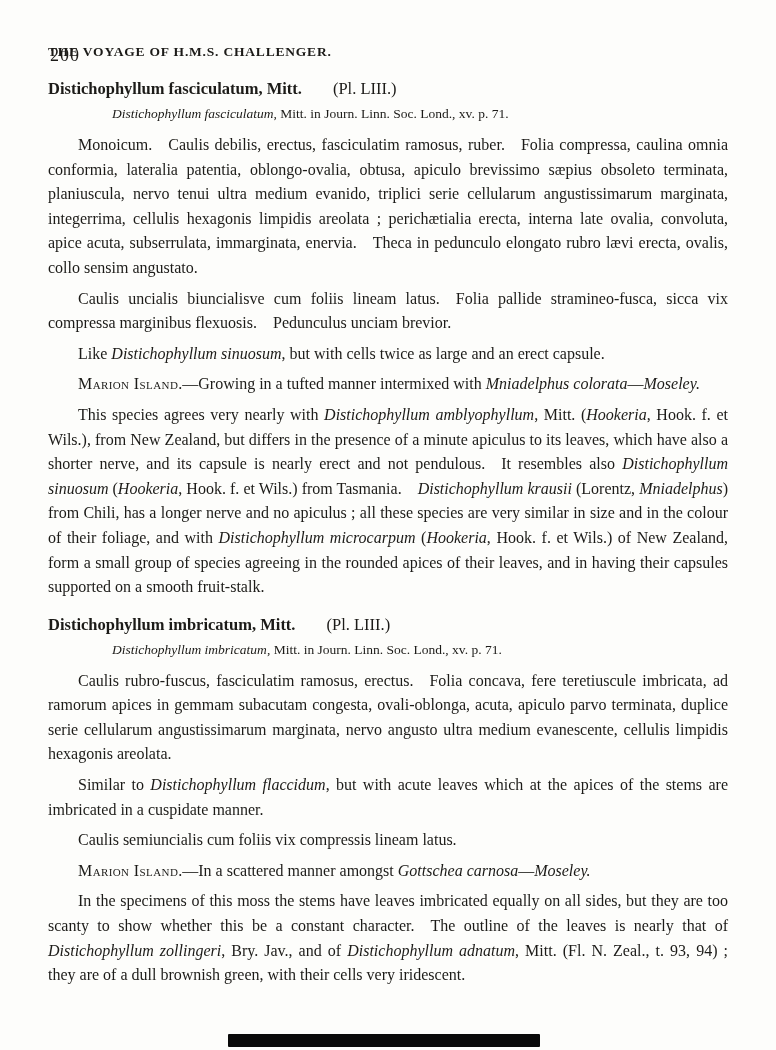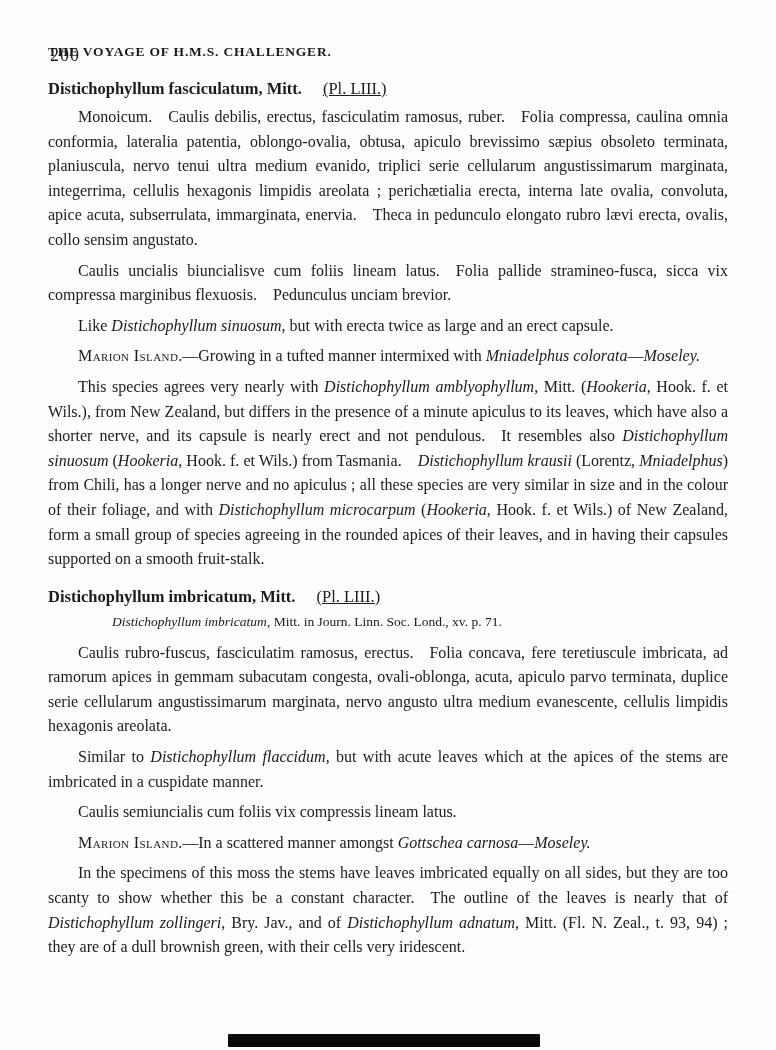--- a/index.html
+++ b/index.html
@@ -53,21 +53,21 @@
   .body-par {
     font-size: 16px;
     line-height: 24.6px;
     margin: 0 0 6px 0;
     text-align: justify;
     text-indent: 30px;
   }
   .run-bold { font-weight: bold; }
   .run-italic { font-style: italic; }
   .run-smallcaps { font-variant: small-caps; letter-spacing: 0.4px; }
-  .run-gap { margin-left: 21px; text-decoration: underline; }
+  .run-gap { margin-left: 31px; }
   .scan-bar {
     position: absolute;
     left: 228px;
     bottom: 3px;
     width: 312px;
     height: 13px;
     background: #090909;
     border-radius: 1px;
   }
 </style>
@@ -76,23 +76,24 @@
 
 <div class="page">
 
   <header class="running-head">
     <span class="page-number">200</span>
     <span class="running-title">THE VOYAGE OF H.M.S. CHALLENGER.</span>
   </header>
 
   <section class="entry">
     <h2 class="entry-heading"><span class="run-bold">Distichophyllum fasciculatum, Mitt.</span><span class="run-gap">(Pl. LIII.)</span></h2>
+    <p class="citation"><span class="run-italic">Distichophyllum fasciculatum</span><span>, Mitt. in Journ. Linn. Soc. Lond., xv. p. 71.</span></p>
     <p class="body-par"><span>Monoicum. Caulis debilis, erectus, fasciculatim ramosus, ruber. Folia compressa, caulina omnia conformia, lateralia patentia, oblongo-ovalia, obtusa, apiculo brevissimo sæpius obsoleto terminata, planiuscula, nervo tenui ultra medium evanido, triplici serie cellularum angustissimarum marginata, integerrima, cellulis hexagonis limpidis areolata ; perichætialia erecta, interna late ovalia, convoluta, apice acuta, subserrulata, immarginata, enervia. Theca in pedunculo elongato rubro lævi erecta, ovalis, collo sensim angustato.</span></p>
     <p class="body-par"><span>Caulis uncialis biuncialisve cum foliis lineam latus. Folia pallide stramineo-fusca, sicca vix compressa marginibus flexuosis. Pedunculus unciam brevior.</span></p>
-    <p class="body-par"><span>Like </span><span class="run-italic">Distichophyllum sinuosum</span><span>, but with erecta twice as large and an erect capsule.</span></p>
+    <p class="body-par"><span>Like </span><span class="run-italic">Distichophyllum sinuosum</span><span>, but with cells twice as large and an erect capsule.</span></p>
     <p class="body-par"><span class="run-smallcaps">Marion Island</span><span>.—Growing in a tufted manner intermixed with </span><span class="run-italic">Mniadelphus colorata</span><span>—</span><span class="run-italic">Moseley.</span></p>
     <p class="body-par"><span>This species agrees very nearly with </span><span class="run-italic">Distichophyllum amblyophyllum</span><span>, Mitt. (</span><span class="run-italic">Hookeria</span><span>, Hook. f. et Wils.), from New Zealand, but differs in the presence of a minute apiculus to its leaves, which have also a shorter nerve, and its capsule is nearly erect and not pendulous. It resembles also </span><span class="run-italic">Distichophyllum sinuosum</span><span> (</span><span class="run-italic">Hookeria</span><span>, Hook. f. et Wils.) from Tasmania. </span><span class="run-italic">Distichophyllum krausii</span><span> (Lorentz, </span><span class="run-italic">Mniadelphus</span><span>) from Chili, has a longer nerve and no apiculus ; all these species are very similar in size and in the colour of their foliage, and with </span><span class="run-italic">Distichophyllum microcarpum</span><span> (</span><span class="run-italic">Hookeria</span><span>, Hook. f. et Wils.) of New Zealand, form a small group of species agreeing in the rounded apices of their leaves, and in having their capsules supported on a smooth fruit-stalk.</span></p>
   </section>
 
   <section class="entry">
     <h2 class="entry-heading"><span class="run-bold">Distichophyllum imbricatum, Mitt.</span><span class="run-gap">(Pl. LIII.)</span></h2>
     <p class="citation"><span class="run-italic">Distichophyllum imbricatum</span><span>, Mitt. in Journ. Linn. Soc. Lond., xv. p. 71.</span></p>
     <p class="body-par"><span>Caulis rubro-fuscus, fasciculatim ramosus, erectus. Folia concava, fere teretiuscule imbricata, ad ramorum apices in gemmam subacutam congesta, ovali-oblonga, acuta, apiculo parvo terminata, duplice serie cellularum angustissimarum marginata, nervo angusto ultra medium evanescente, cellulis limpidis hexagonis areolata.</span></p>
     <p class="body-par"><span>Similar to </span><span class="run-italic">Distichophyllum flaccidum</span><span>, but with acute leaves which at the apices of the stems are imbricated in a cuspidate manner.</span></p>
     <p class="body-par"><span>Caulis semiuncialis cum foliis vix compressis lineam latus.</span></p>

